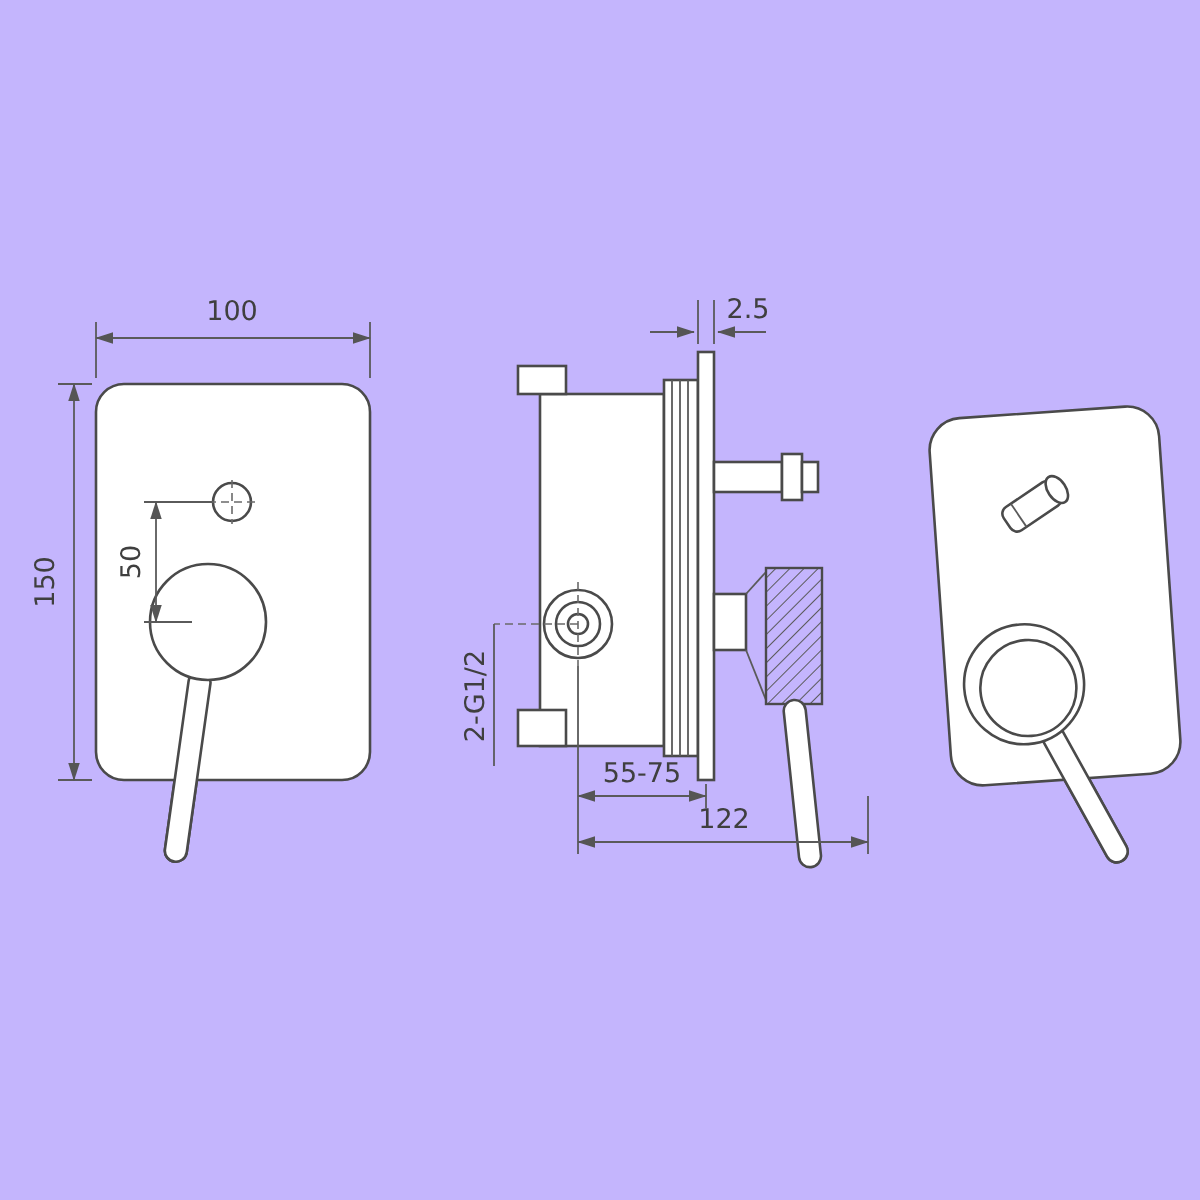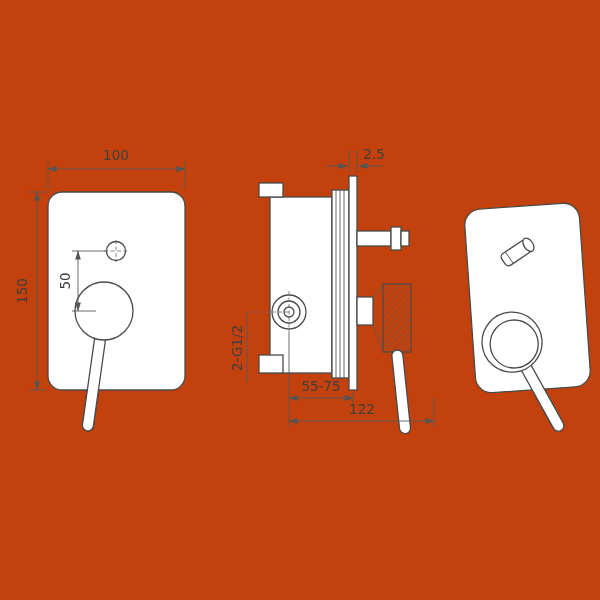--- a/index.html
+++ b/index.html
@@ -4,21 +4,21 @@
 <style>
   html, body {
     margin: 0;
     padding: 0;
     background: #ffffff;
   }
   .canvas {
     position: relative;
     width: 600px;
     height: 600px;
-    background: #c2410c;
+    background: #c4b5fd;
     font-family: "DejaVu Sans", "Liberation Sans", sans-serif;
   }
   svg { display: block; }
   .outline {
     fill: #ffffff;
     stroke: #4a4a4a;
     stroke-width: 1.3;
   }
   .outline-nofill {
     fill: none;

